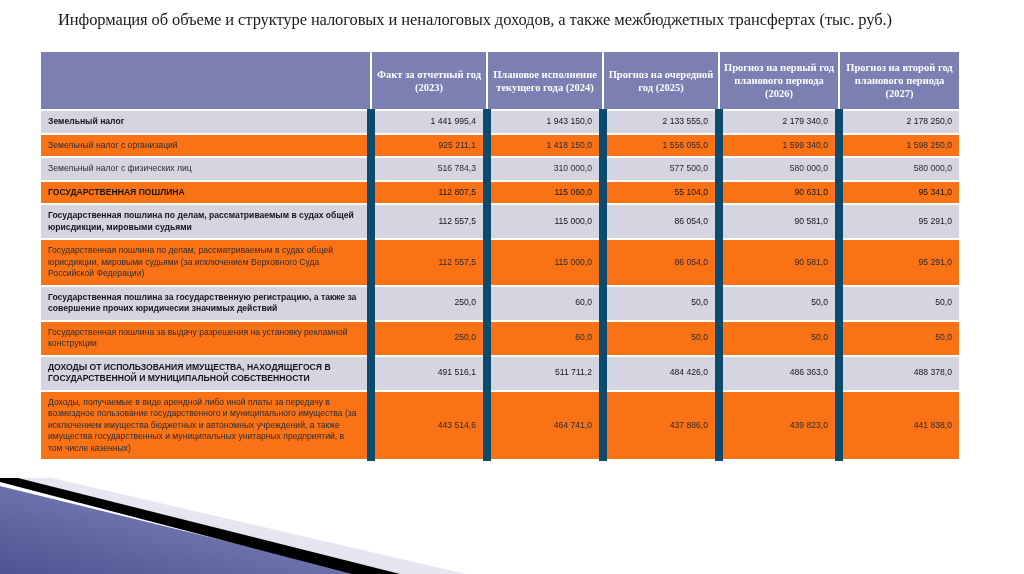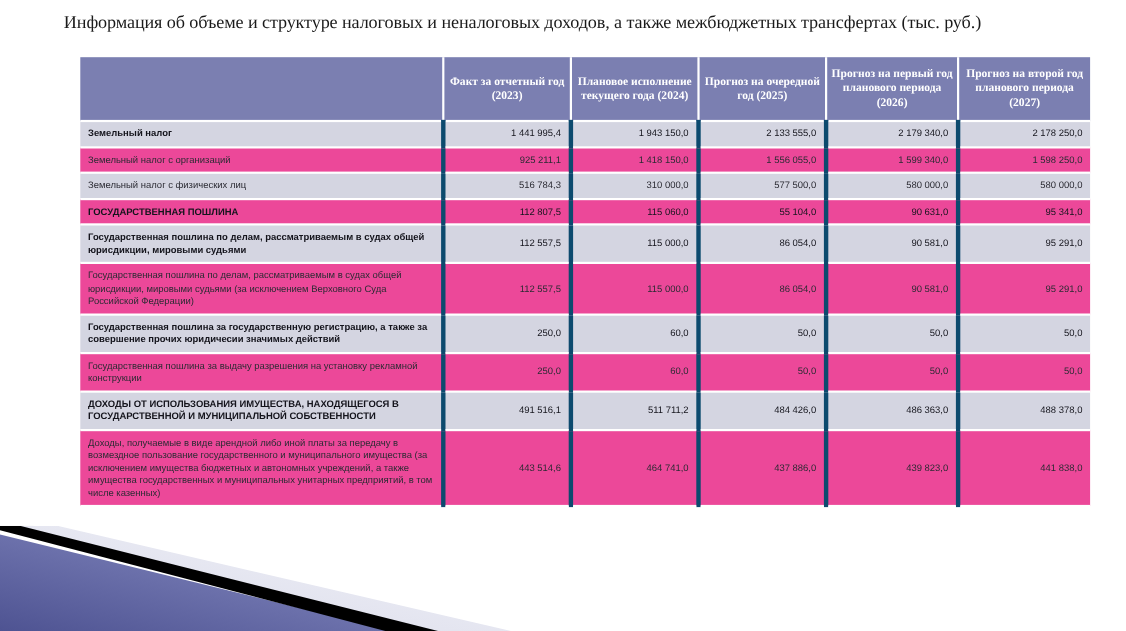--- a/index.html
+++ b/index.html
@@ -25,21 +25,21 @@
     font-weight: normal;
     font-size: 16.5px;
     line-height: 20px;
     color: #1a1a1a;
     letter-spacing: -0.1px;
   }
 
   
   .table-wrap {
     position: absolute;
-    left: 73px;
+    left: 41px;
     top: 52px;
     width: 912px;
   }
   table.fin {
     border-collapse: collapse;
     width: 912px;
     table-layout: fixed;
   }
   table.fin col.c-name  { width: 330px; }
   table.fin col.c-num   { width: 116px; }
@@ -63,30 +63,30 @@
     border-right: 2px solid #ffffff;
   }
   table.fin th:last-child { border-right: none; }
 
   table.fin td {
     font-size: 8.6px;
     line-height: 11.5px;
     color: #2b2b33;
     padding: 5px 7px;
     vertical-align: middle;
-    border-right: 4px solid #0c4a6e;
+    border-right: 8px solid #0c4a6e;
     border-bottom: 2px solid #ffffff;
   }
   table.fin td:last-child { border-right: none; padding-left: 24px; }
 
   td.name { text-align: left; }
   td.num  { text-align: right; padding-right: 9px; white-space: nowrap; }
 
   tr.shade td { background: #d4d5e1; }
-  tr.light td { background: #ec4899; margin-top: 44px; }
+  tr.light td { background: #f97316; margin-top: 44px; }
 
   tr.bold td { font-weight: bold; color: #14141c; }
   tr.bold td.num { font-weight: normal; }
 
   
   .deco {
     position: absolute;
     left: 0;
     bottom: 0;
     width: 500px;

